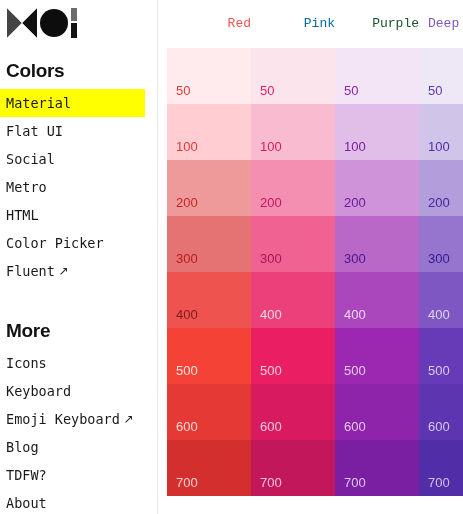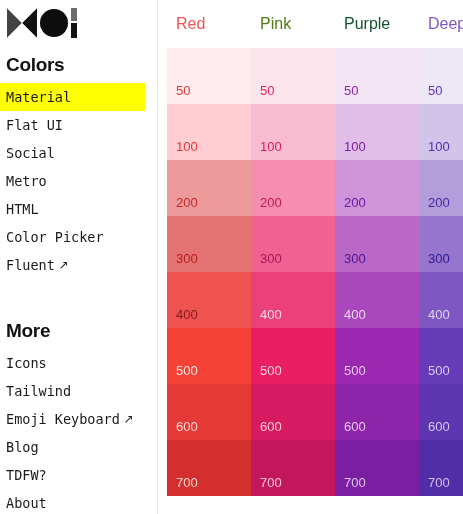--- a/index.html
+++ b/index.html
@@ -68,21 +68,21 @@
   }
   .ext-arrow {
     display: inline-block;
     font-family: "DejaVu Sans", sans-serif;
     font-size: 12px;
     color: #222;
     margin-left: 4px;
     transform: translateY(-1px);
   }
 
-  .colors-block { position: absolute; left: 0; top: 54px; width: 178px; }
+  .colors-block { position: absolute; left: 0; top: 60px; width: 178px; }
   .colors-block .nav-section-title { margin-bottom: 7px; }
   .more-block { position: absolute; left: 0; top: 320px; width: 158px; }
   .more-block .nav-section-title { margin-bottom: 7px; }
 
   
   .palette {
     position: relative;
     flex: 1 1 auto;
     height: 514px;
     overflow: hidden;
@@ -98,26 +98,27 @@
   .col-headers {
     position: absolute;
     left: 0; top: 0;
     height: 48px;
     width: 420px;
     display: flex;
   }
   .col-header {
     width: 84px;
     flex: 0 0 84px;
-    font-family: Liberation Sans, sans-serif;
-    font-size: 16px;
+    font-family: Liberation Mono, monospace;
+    font-size: 13px;
     line-height: 48px;
     padding-left: 9px;
     white-space: nowrap;
     overflow: visible;
+    text-align: right;
   }
 
   .grid {
     position: absolute;
     left: 0;
     top: 48px;
     width: 420px;
   }
   .grid-row { display: flex; height: 56px; }
   .swatch {
@@ -178,42 +179,42 @@
         <span class="lbl">Fluent</span><span class="ext-arrow">↗</span>
       </a>
     </div>
 
     <div class="more-block">
       <div class="nav-section-title">More</div>
       <a class="nav-link" href="#">
         <span class="lbl">Icons</span>
       </a>
       <a class="nav-link" href="#">
-        <span class="lbl">Tailwind</span>
+        <span class="lbl">Keyboard</span>
       </a>
       <a class="nav-link" href="#">
         <span class="lbl">Emoji Keyboard</span><span class="ext-arrow">↗</span>
       </a>
       <a class="nav-link" href="#">
         <span class="lbl">Blog</span>
       </a>
       <a class="nav-link" href="#">
         <span class="lbl">TDFW?</span>
       </a>
       <a class="nav-link" href="#">
         <span class="lbl">About</span>
       </a>
     </div>
   </aside>
 
   <main class="palette">
     <div class="palette-inner">
       <div class="col-headers">
         <div class="col-header" style="color: rgb(239, 83, 80);">Red</div>
-        <div class="col-header" style="color: #4d7c0f;">Pink</div>
+        <div class="col-header" style="color: #0369a1;">Pink</div>
         <div class="col-header" style="color: #14532d;">Purple</div>
         <div class="col-header" style="color: rgb(126, 87, 194);">Deep Purple</div>
       </div>
 
       <div class="grid">
 
       <div class="grid-row">
             <div class="swatch" style="background: rgb(255, 235, 238);">
               <span class="sw-label" style="color: rgb(229, 57, 53);">50</span>
             </div>

